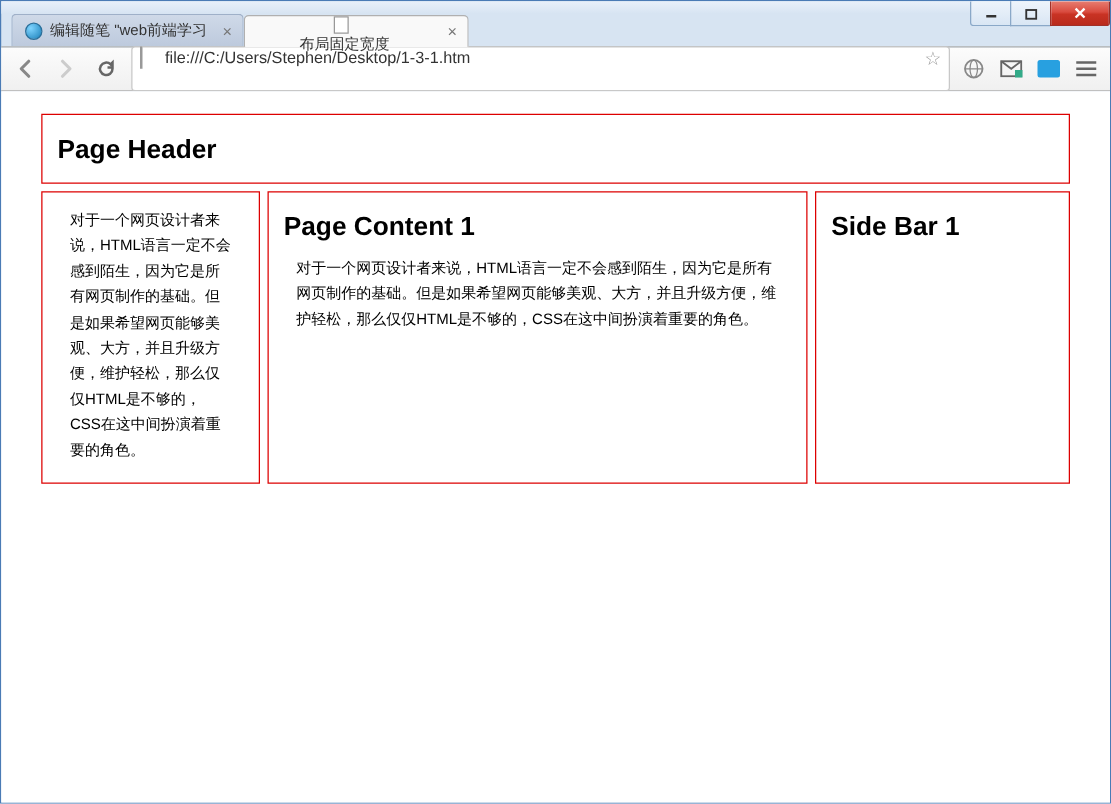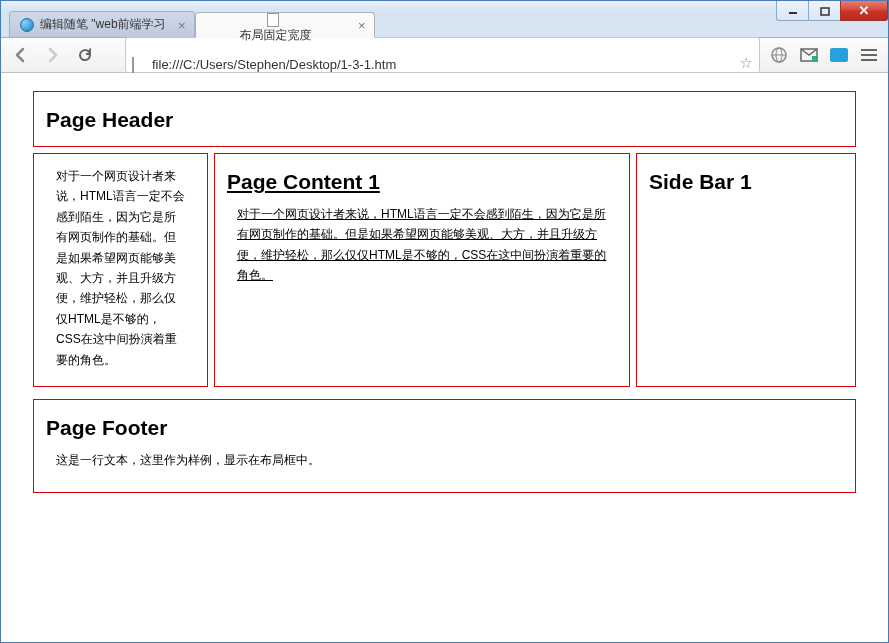--- a/index.html
+++ b/index.html
@@ -128,24 +128,23 @@
       font-size: 18px;
       border-radius: 3px;
     }
     .omnibox {
       flex: 1;
       height: 36px;
       background: #fff;
       border: 1px solid #c8c8c8;
       border-radius: 3px;
       display: flex;
-      align-items: flex-end;
+      align-items: flex-start;
       padding: 0 6px;
       gap: 6px;
-      margin-left: 20px;
     }
     .omnibox-icon { width: 14px; height: 14px; }
     .omnibox input {
       flex: 1;
       border: none;
       outline: none;
       font-size: 13px;
       background: transparent;
       color: #333;
     }
@@ -183,22 +182,22 @@
       margin: 4px 0 10px 0;
       color: #000;
     }
     .header-box { margin-bottom: 6px; padding-bottom: 4px;}
     .cols {
       display: flex;
       gap: 6px;
       margin-bottom: 6px;
     }
     .navi { width: 175px; flex-shrink:0;}
-    .content { flex: 1; text-decoration: underline;}
-    .sidebar { width: 220px; flex-shrink:0;}
+    .content { flex: 1;}
+    .sidebar { width: 204px; flex-shrink:0;}
     .box p {
       font-size: 12px;
       line-height: 1.7;
       color: #000000;
       padding: 0 6px 0 10px;
     }
     .footer-box p { padding-bottom: 6px;}
   </style>
 </head>
 <body>
@@ -300,21 +299,17 @@
         </div>
         <div class="box content">
           <h2>Page Content 1</h2>
           <p>对于一个网页设计者来说，HTML语言一定不会感到陌生，因为它是所有网页制作的基础。但是如果希望网页能够美观、大方，并且升级方便，维护轻松，那么仅仅HTML是不够的，CSS在这中间扮演着重要的角色。</p>
         </div>
         <div class="box sidebar">
           <h2>Side Bar 1</h2>
         </div>
       </div>
 
-      <div class="box footer-box">
-        <h2>Page Footer</h2>
-        <p>这是一行文本，这里作为样例，显示在布局框中。</p>
-      </div>
 
     </div>
   </div>
 
 </div>
 
 </body></html>

